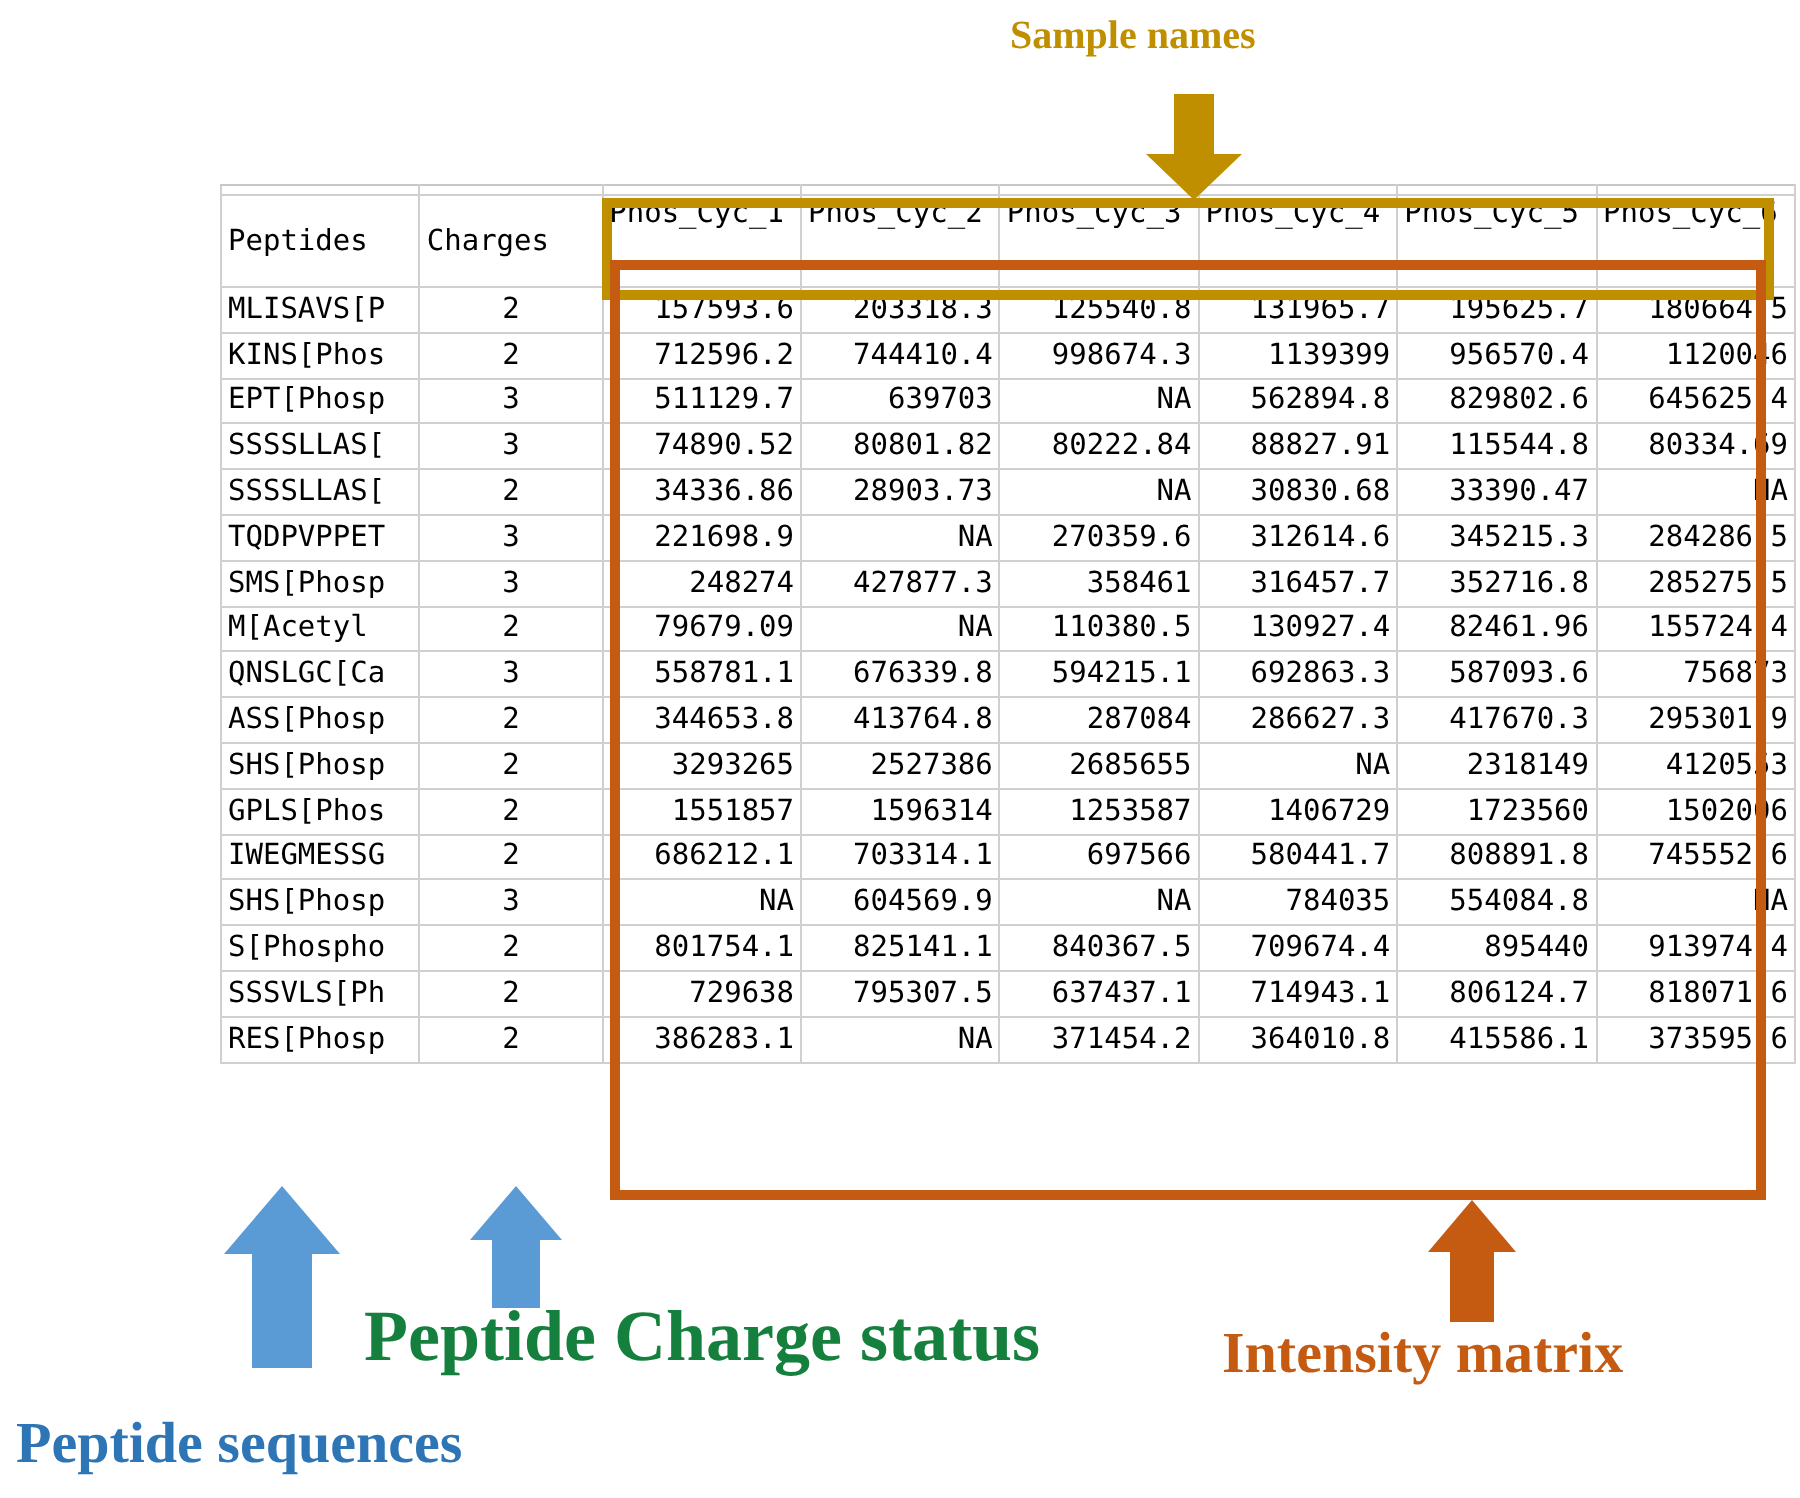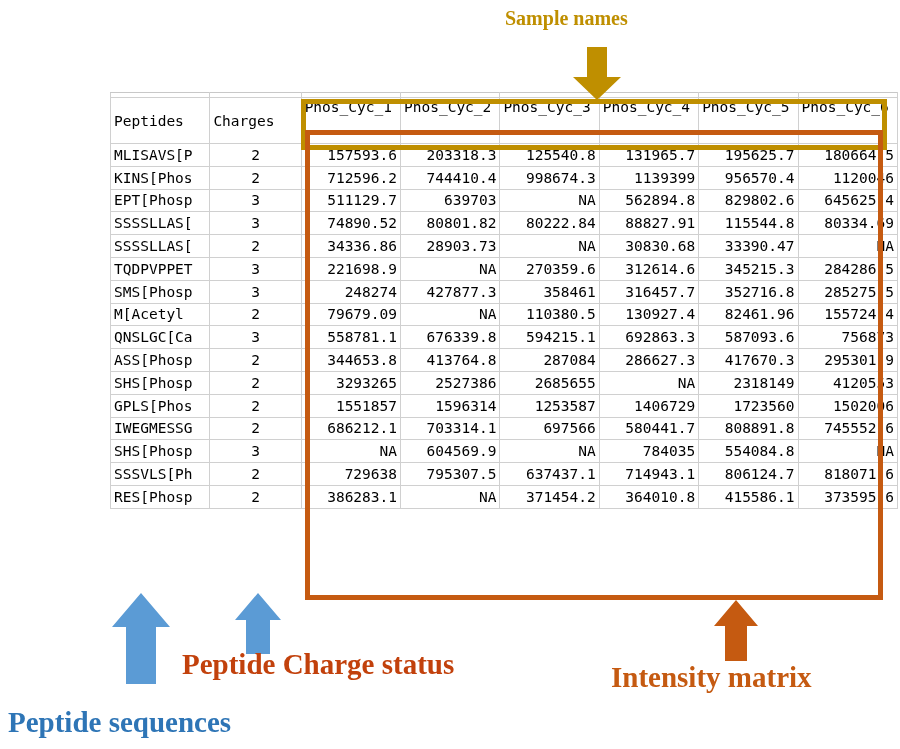--- a/index.html
+++ b/index.html
@@ -25,22 +25,22 @@
   }
   #sample-names-label {
     left: 505px;
     top: 8px;
     font-size: 20px;
     color: #bf8f00;
   }
   #peptide-charge-label {
     left: 182px;
     top: 650px;
-    font-size: 29px;
-    color: #c2410c;
+    font-size: 36px;
+    color: #15803d;
   }
   #peptide-sequences-label {
     left: 8px;
     top: 708px;
     font-size: 29px;
     color: #2e75b6;
     text-align: center;
   }
   #intensity-matrix-label {
     left: 611px;
@@ -297,20 +297,30 @@
         <td class="pep">SHS[Phosp</td>
         <td class="chg">3</td>
         <td class="na">NA</td>
         <td class="num">604569.9</td>
         <td class="na">NA</td>
         <td class="num">784035</td>
         <td class="num">554084.8</td>
         <td class="na">NA</td>
       </tr>
       <tr>
+        <td class="pep">S[Phospho</td>
+        <td class="chg">2</td>
+        <td class="num">801754.1</td>
+        <td class="num">825141.1</td>
+        <td class="num">840367.5</td>
+        <td class="num">709674.4</td>
+        <td class="num">895440</td>
+        <td class="num">913974.4</td>
+      </tr>
+      <tr>
         <td class="pep">SSSVLS[Ph</td>
         <td class="chg">2</td>
         <td class="num">729638</td>
         <td class="num">795307.5</td>
         <td class="num">637437.1</td>
         <td class="num">714943.1</td>
         <td class="num">806124.7</td>
         <td class="num">818071.6</td>
       </tr>
       <tr>

